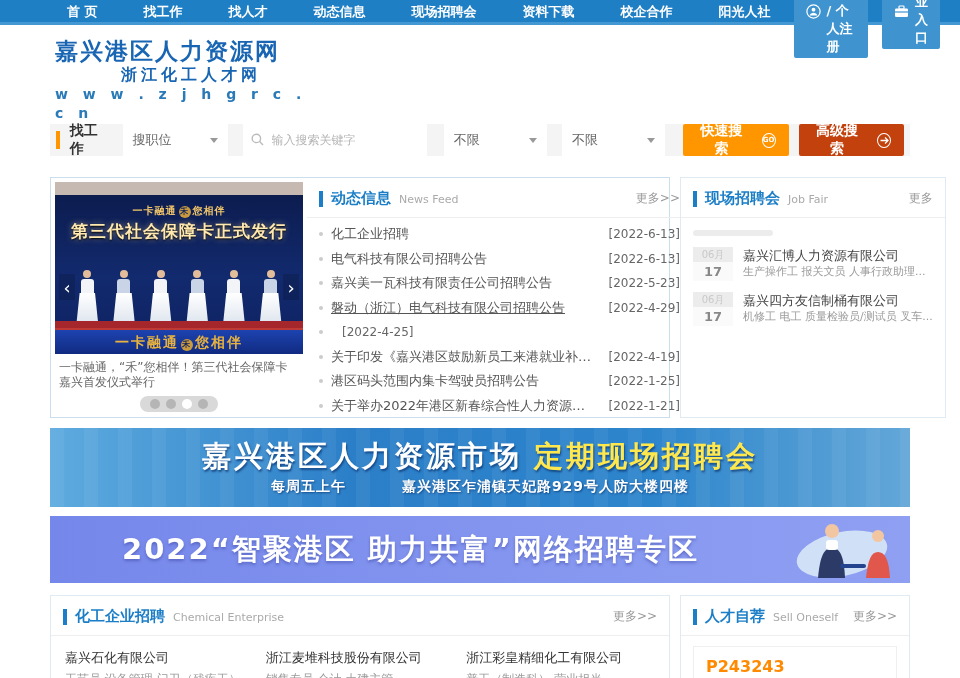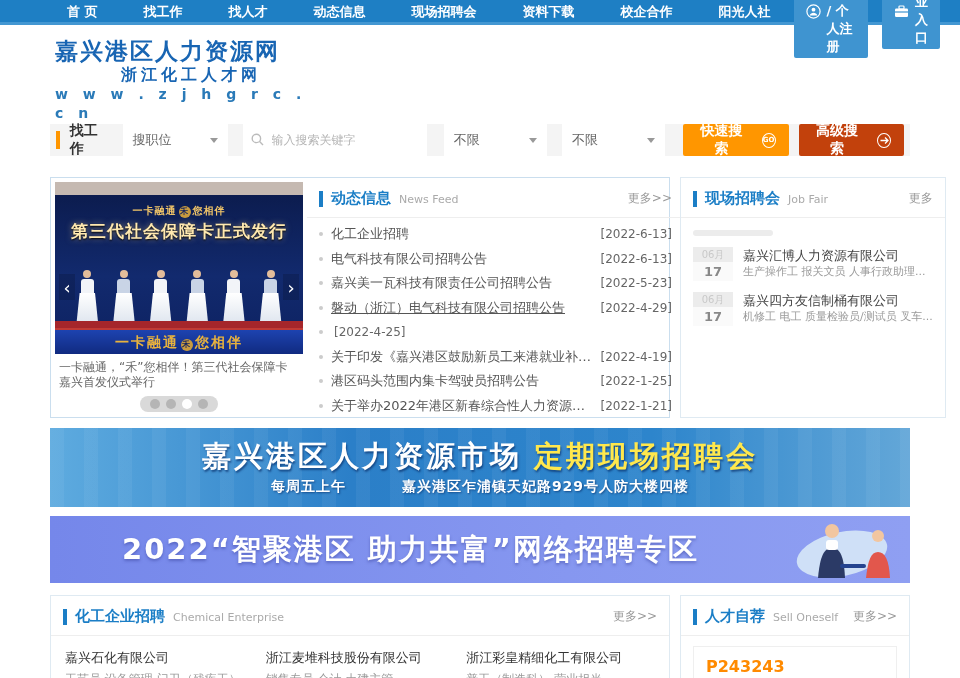--- a/index.html
+++ b/index.html
@@ -98,21 +98,21 @@
   .sec-more{margin-left:auto;font-size:12px;color:#999;cursor:pointer;}
 
   
   .news{flex:1;display:flex;flex-direction:column;}
   .news-list{list-style:none;margin:4px 0 0;padding:0 12px;}
   .news-list li{display:flex;align-items:center;height:24.5px;font-size:13px;color:#555;
     cursor:pointer;}
   .bullet{width:4px;height:4px;border-radius:50%;background:#ccc;margin-right:8px;flex:none;}
   .news-t{flex:1;white-space:nowrap;overflow:hidden;text-overflow:ellipsis;}
   .news-t.hover{text-decoration:underline;}
-  .news-d{color:#666;font-size:12px;margin-left:3px;flex:none;}
+  .news-d{color:#666;font-size:12px;margin-left:11px;flex:none;}
 
   
   .jf-div{width:80px;height:6px;background:#ececec;border-radius:3px;margin:12px 12px 2px;}
   .jf-item{display:flex;gap:10px;margin:11px 12px 0;cursor:pointer;}
   .jf-badge{width:40px;flex:none;text-align:center;}
   .jf-m{display:block;background:#ececec;color:#c9c9c9;font-size:10px;height:15px;line-height:15px;}
   .jf-d{display:block;background:#fafafa;color:#888;font-size:13px;font-weight:bold;height:19px;
     line-height:19px;}
   .jf-info{flex:1;min-width:0;}
   .jf-c{font-size:13px;color:#444;line-height:17px;white-space:nowrap;overflow:hidden;

